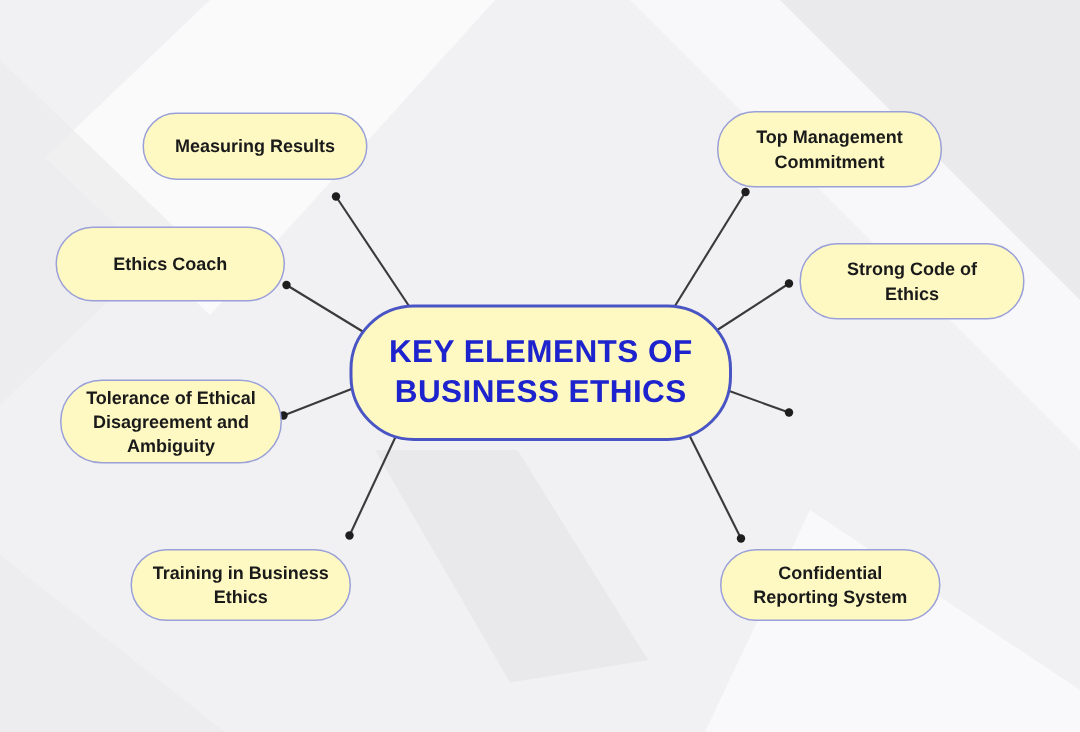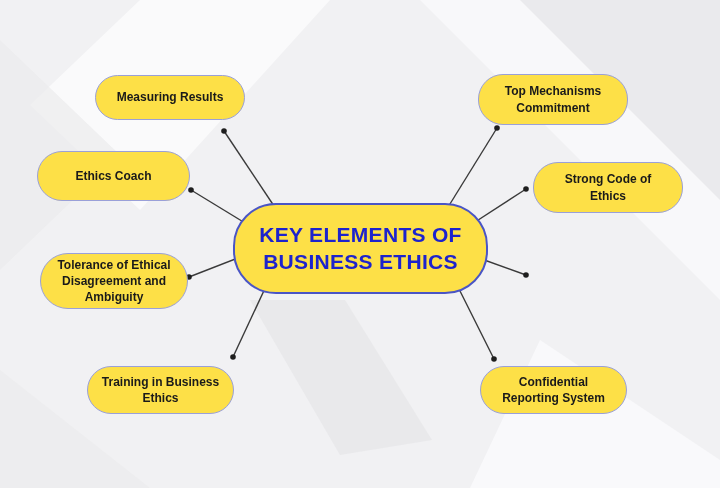--- a/index.html
+++ b/index.html
@@ -9,21 +9,21 @@
     overflow:hidden;
     background:#f1f1f3;
     font-family:"Liberation Sans", sans-serif;
   }
   .bg-layer{position:absolute;inset:0;width:720px;height:488px;}
   .connector-layer{position:absolute;inset:0;width:720px;height:488px;}
   .node{
     position:absolute;
     display:flex;align-items:center;justify-content:center;
     text-align:center;
-    background:#fde047;
+    background:#fef9c3;
     box-sizing:border-box;
     white-space:pre-line;
   }
   .satellite{
     border:1.6px solid #9aa0d8;
     color:#1a1a1a;
     font-weight:bold;
     font-size:12px;
     line-height:1.35;
     padding:2px 8px;
@@ -98,21 +98,21 @@
   <div class="node satellite n-tolerance">
     <span>Tolerance of Ethical
 Disagreement and
 Ambiguity</span>
   </div>
   <div class="node satellite n-training">
     <span>Training in Business
 Ethics</span>
   </div>
   <div class="node satellite n-topmgmt">
-    <span>Top Mechanisms
+    <span>Top Management
 Commitment</span>
   </div>
   <div class="node satellite n-strongcode">
     <span>Strong Code of
 Ethics</span>
   </div>
   <div class="node satellite n-confidential">
     <span>Confidential
 Reporting System</span>
   </div>

